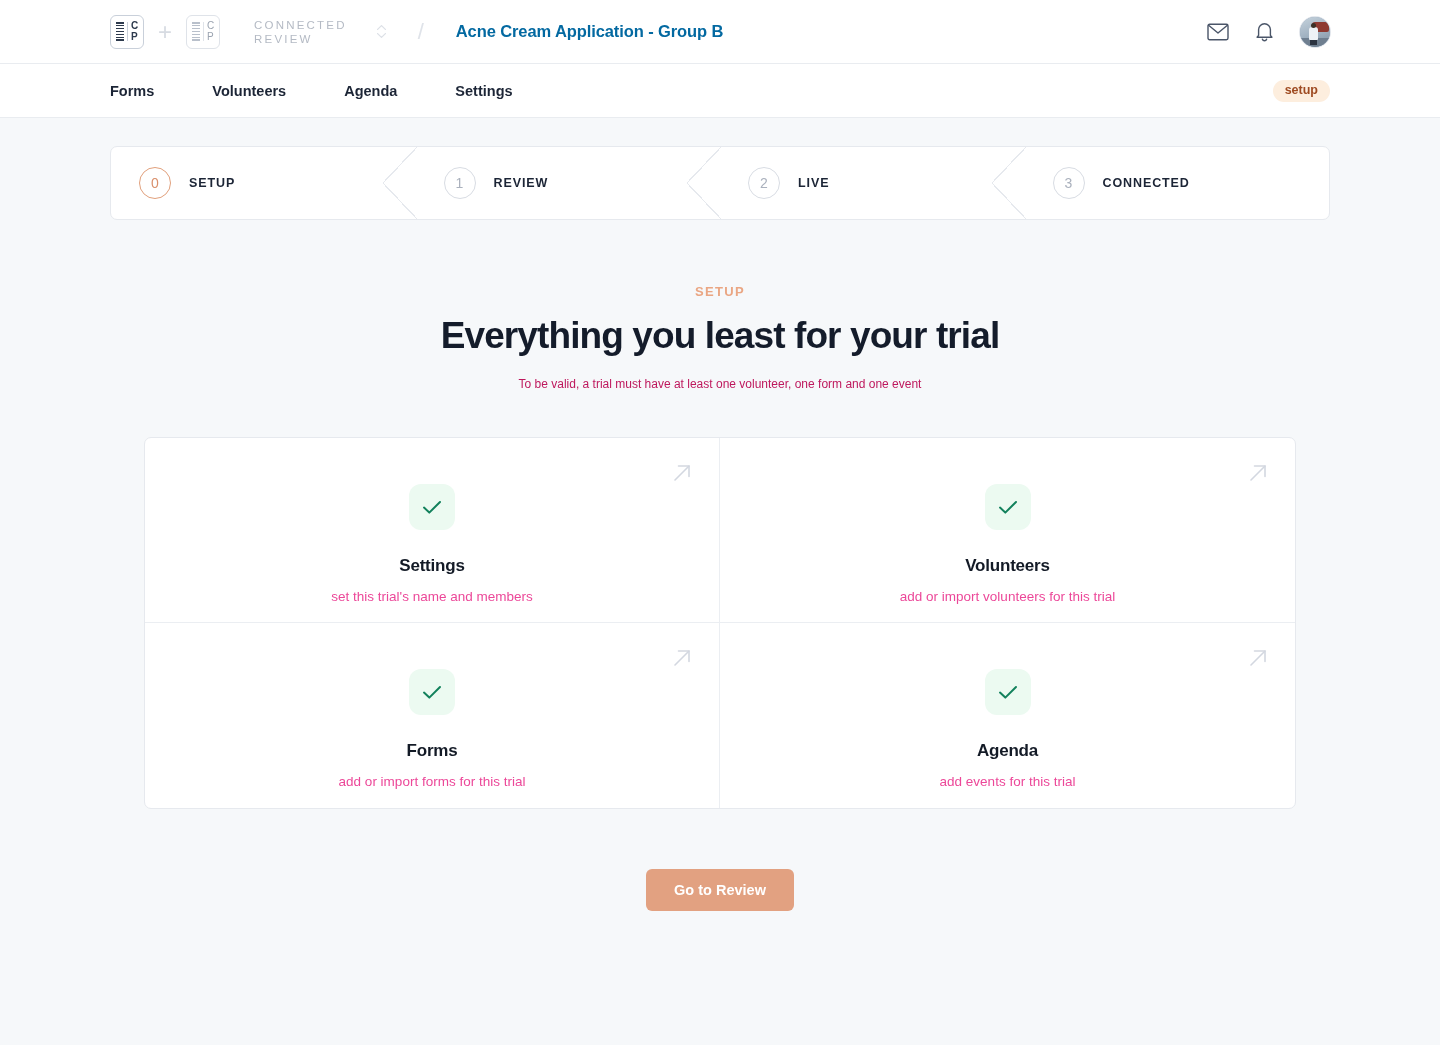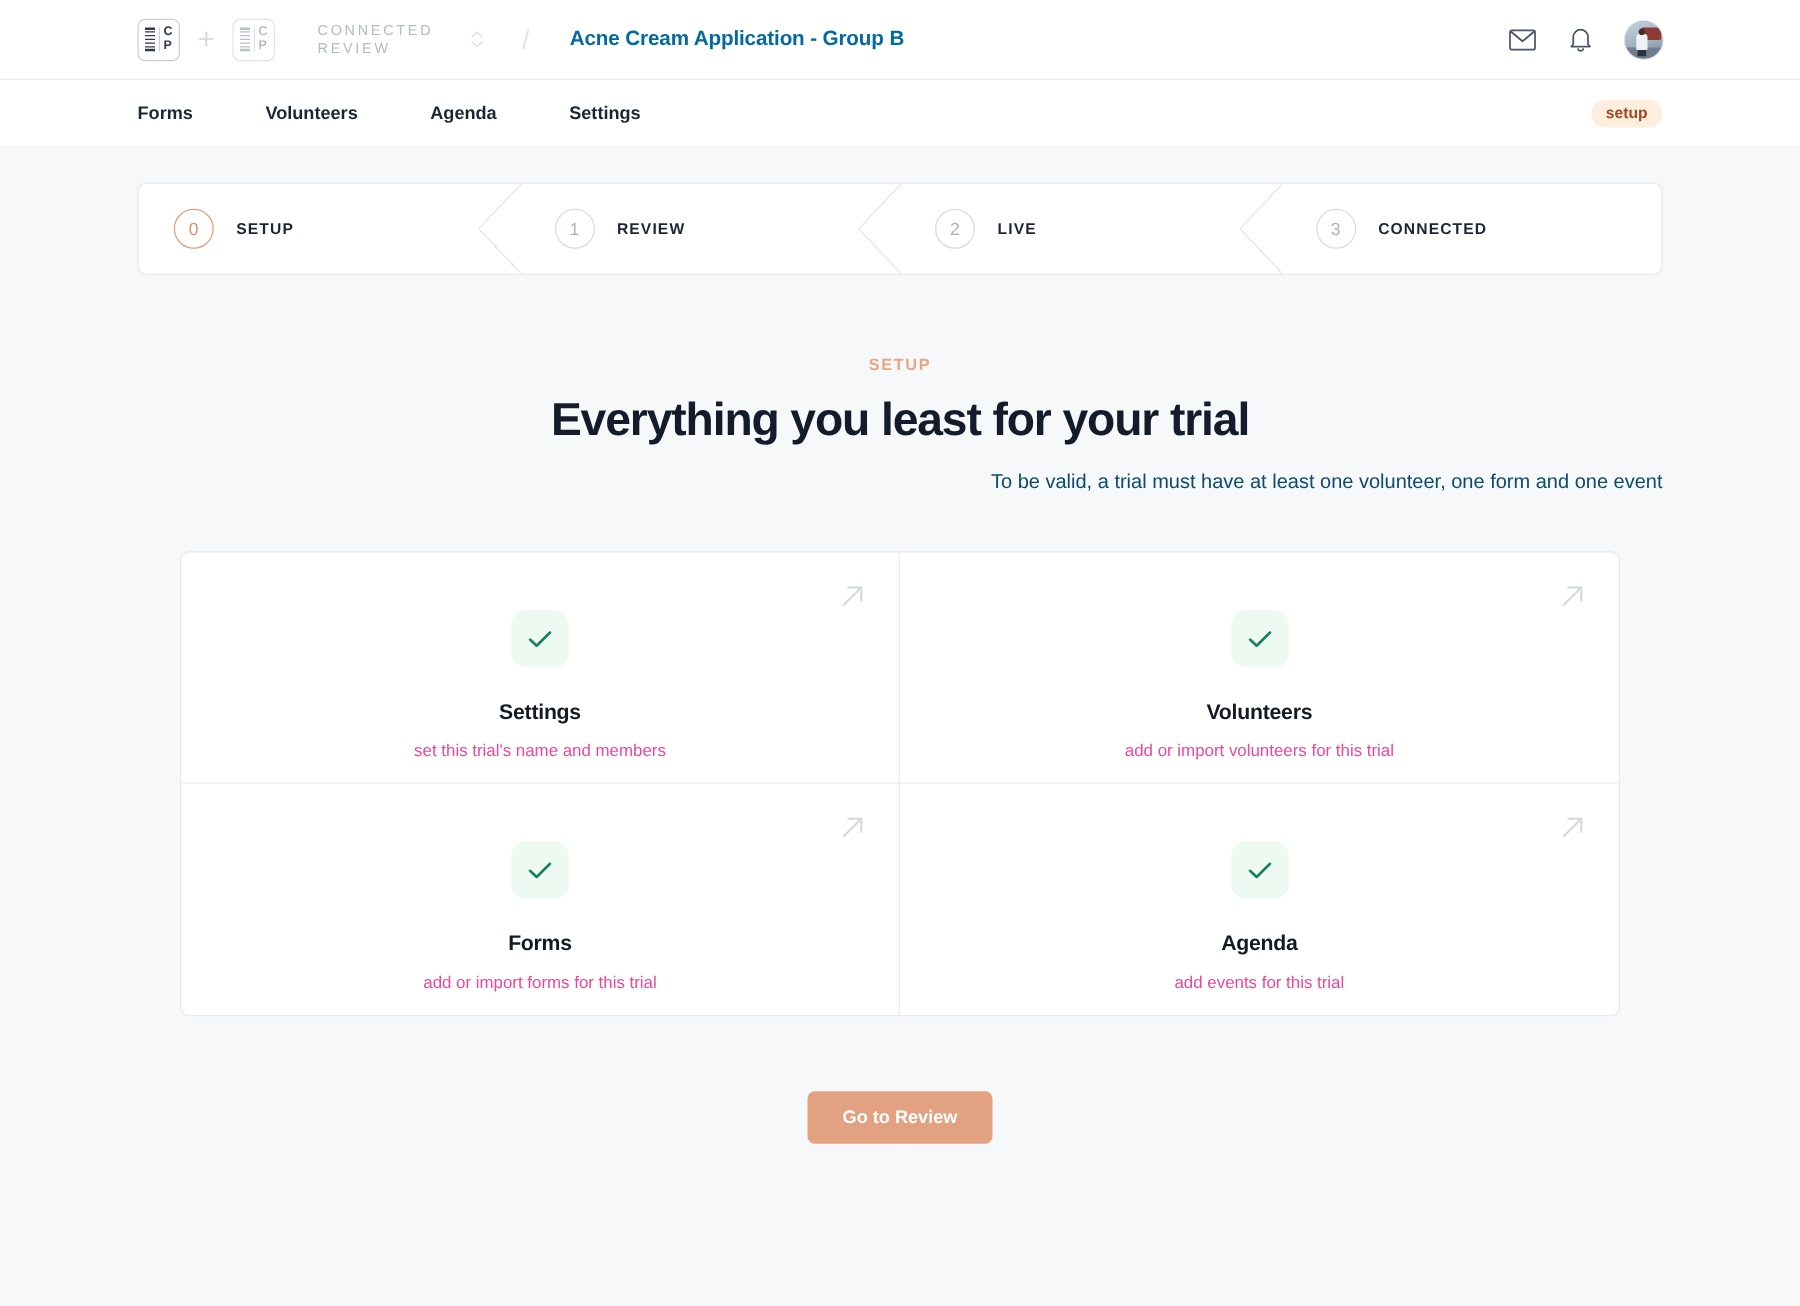--- a/index.html
+++ b/index.html
@@ -181,24 +181,23 @@
   .hero-title {
     margin-top: 16px;
     font-size: 37px;
     font-weight: bold;
     color: #141c2b;
     letter-spacing: -0.9px;
     font-stretch: condensed;
   }
   .hero-sub {
     margin-top: 20px;
-    font-size: 16px;
-    color: #0c4a6e;
+    font-size: 12px;
+    color: #be185d;
     font-weight: normal;
-    text-align: right;
   }
 
   
   .card-grid {
     margin: 46px auto 0;
     width: 1152px;
     background: #fff;
     border: 1px solid #e6e9ee;
     border-radius: 7px;
     display: grid;

